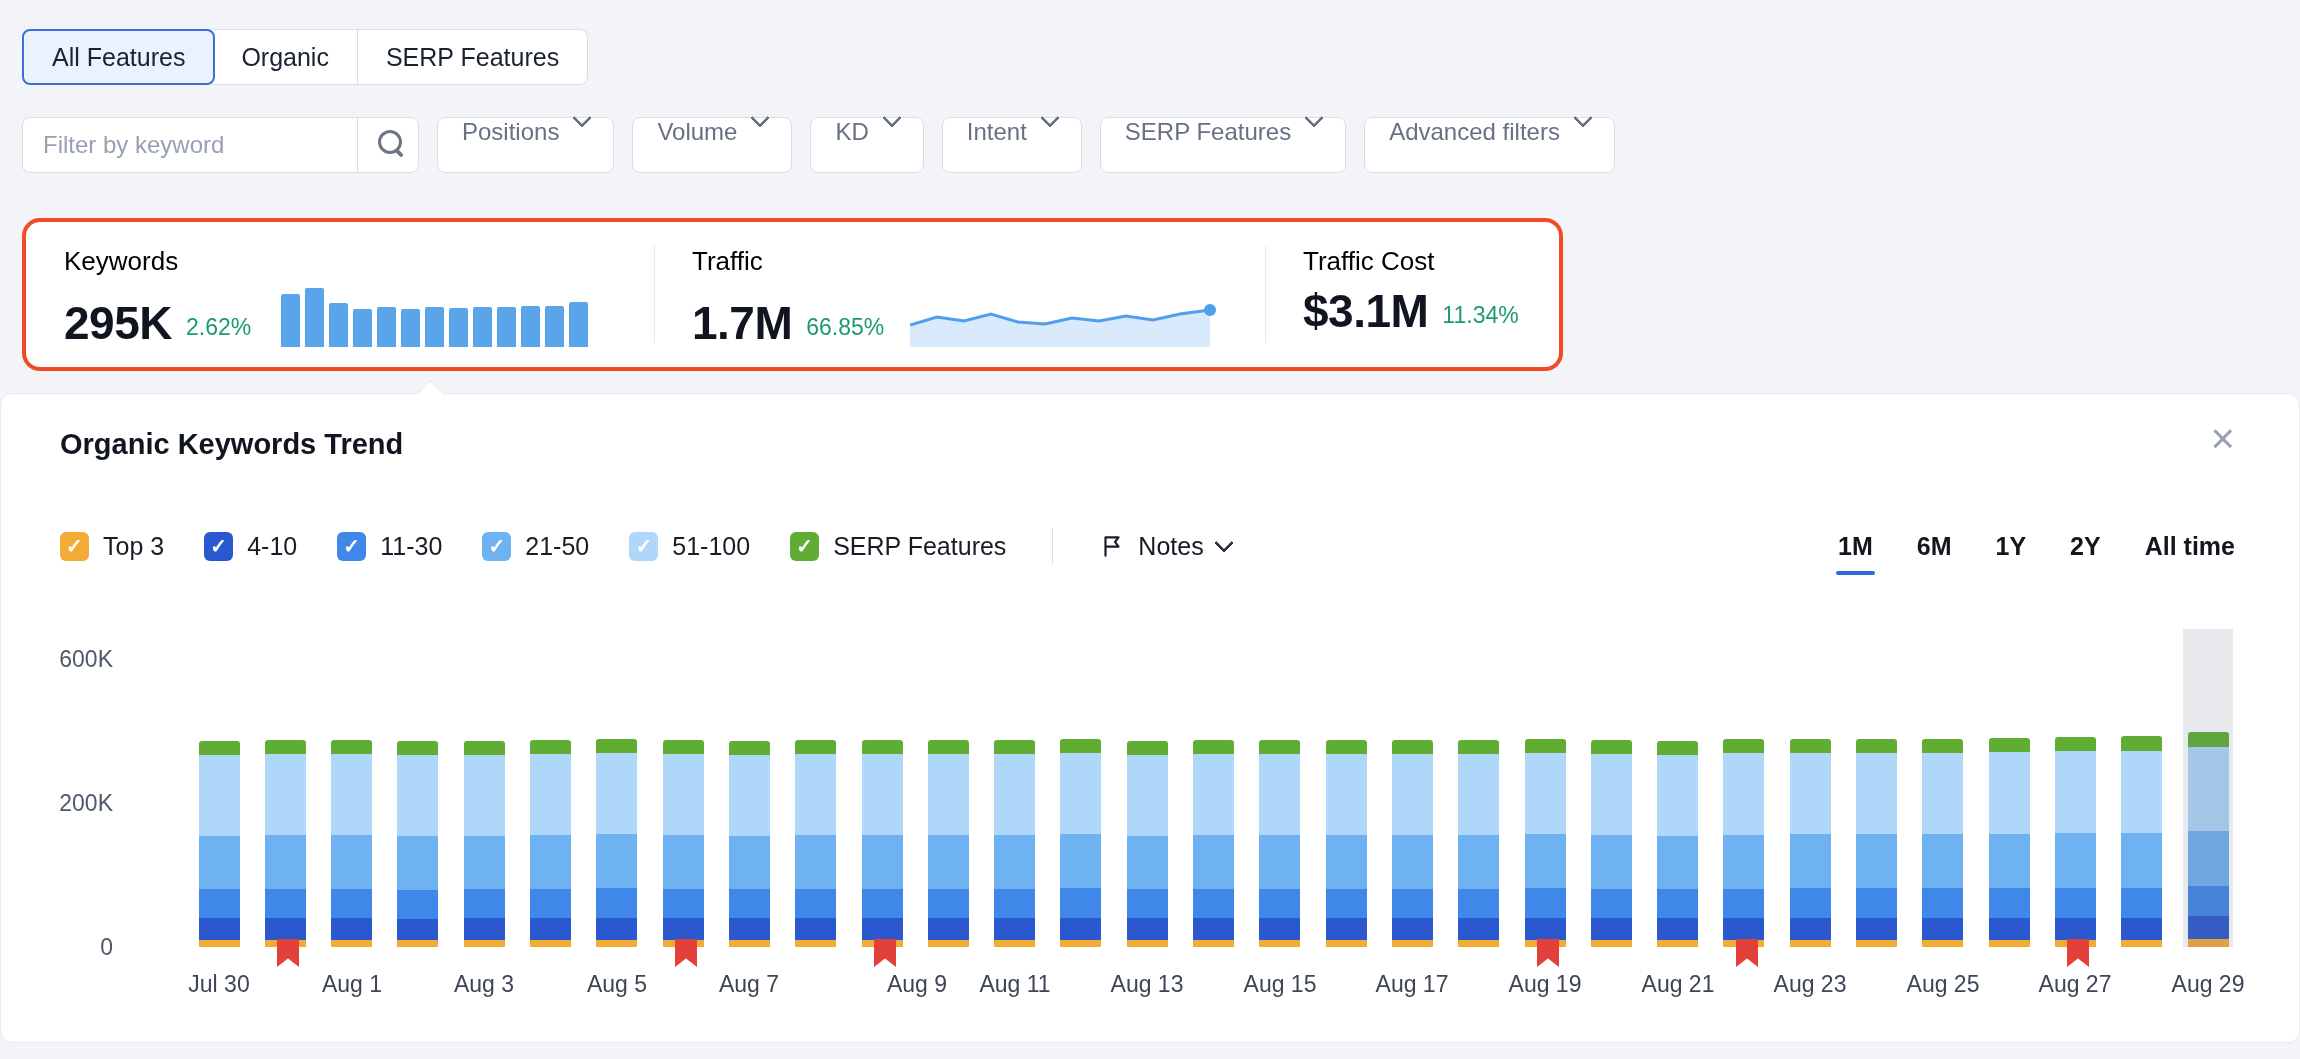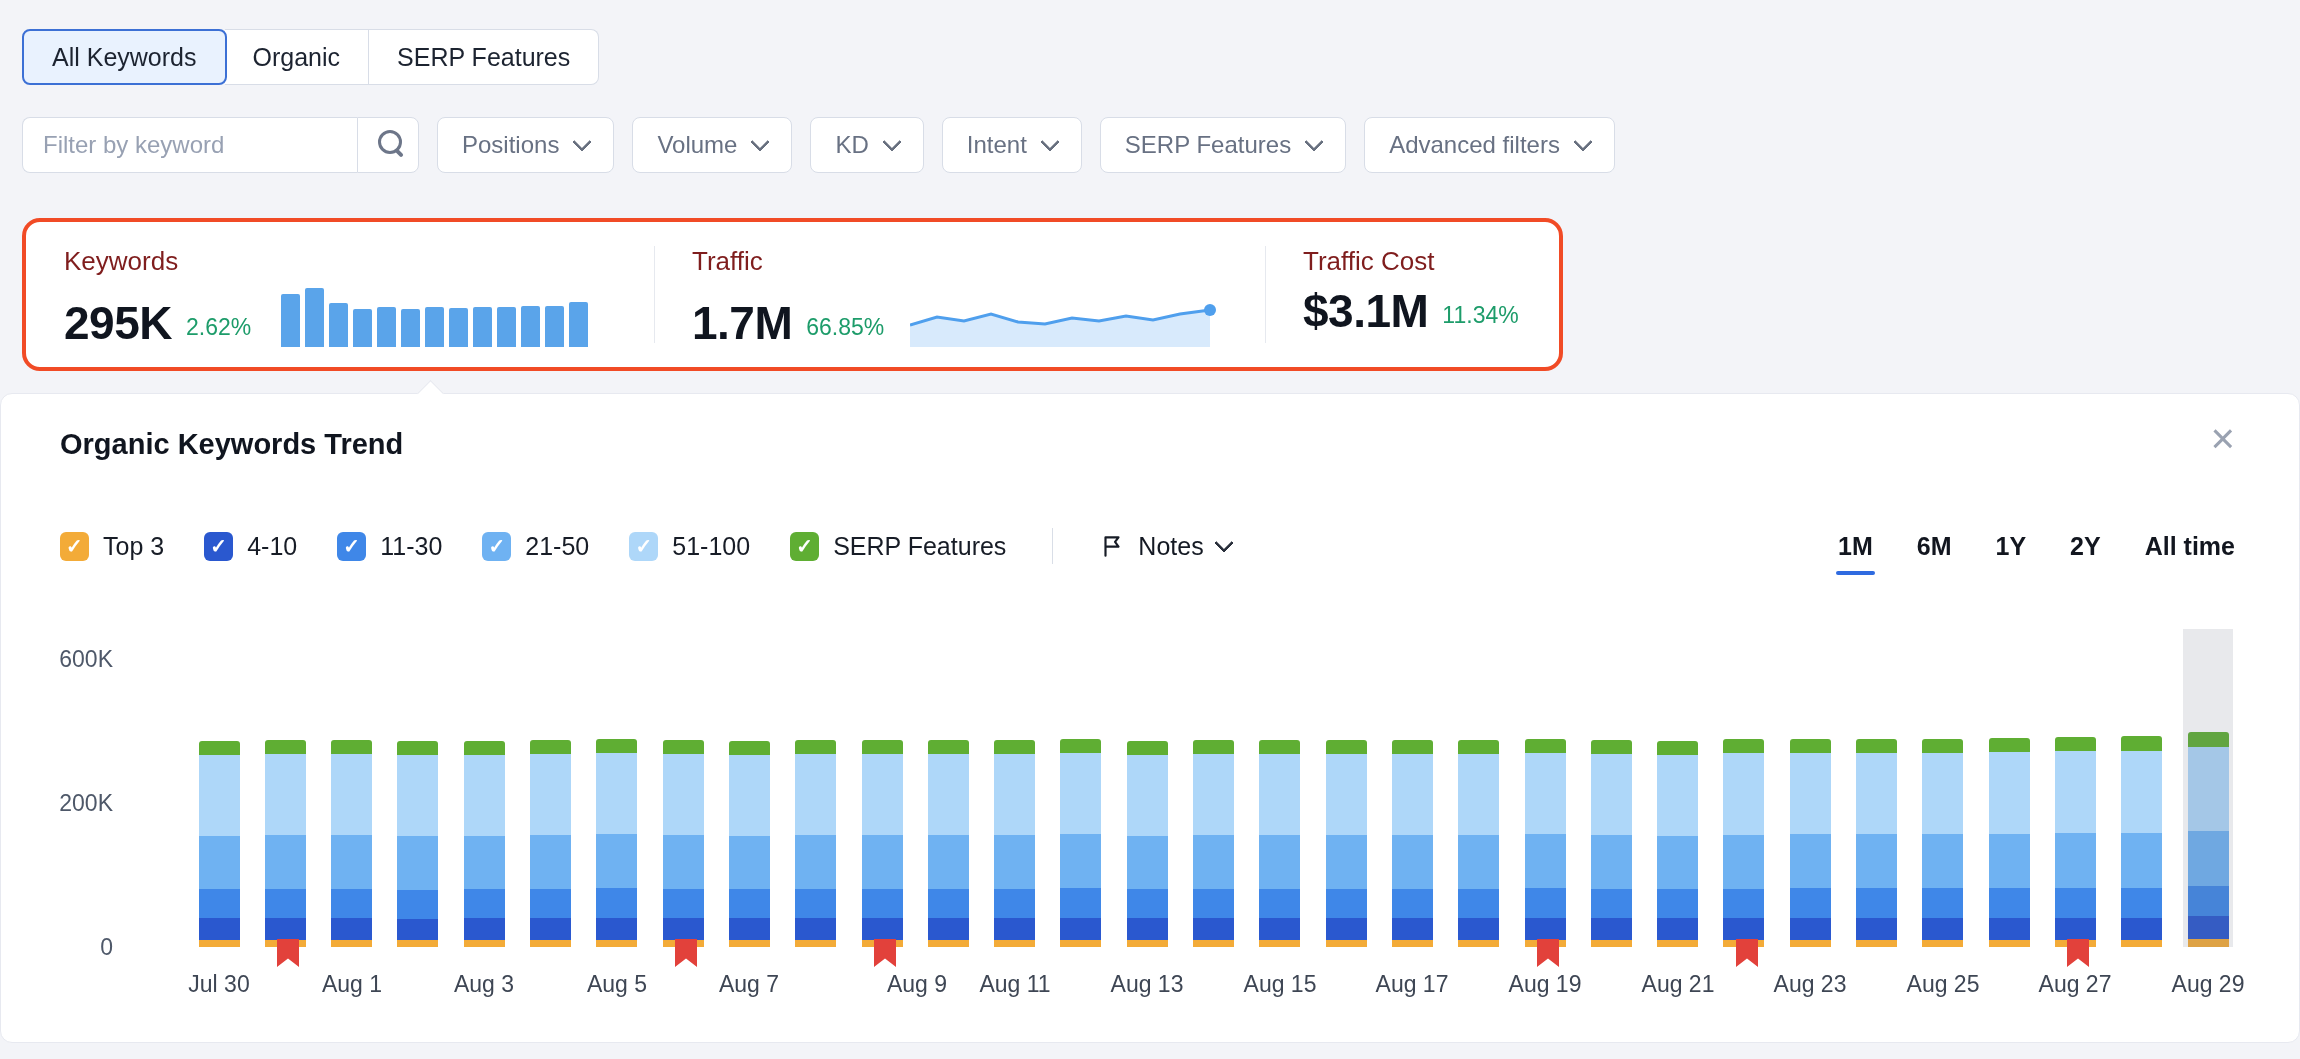--- a/index.html
+++ b/index.html
@@ -20,31 +20,31 @@
   .search-group{display:flex;}
   .kw-input{width:335px;height:56px;border:1px solid #d8dde7;border-right:none;border-radius:8px 0 0 8px;
     padding:0 20px;font-size:24px;color:#333a47;background:#fff;outline:none;box-sizing:border-box;
     font-family:"Liberation Sans",sans-serif;}
   .kw-input::placeholder{color:#98a1b3;}
   .search-btn{width:62px;height:56px;border:1px solid #d8dde7;border-radius:0 8px 8px 0;background:#fff;
     display:flex;align-items:center;justify-content:center;box-sizing:border-box;cursor:pointer;}
   .mag{width:18px;height:18px;border:3px solid #6d7689;border-radius:50%;position:relative;margin:-6px -4px 0 0;}
   .mag::after{content:"";position:absolute;width:3.5px;height:10px;background:#6d7689;left:16px;top:15px;
     transform:rotate(-45deg);border-radius:2px;}
-  .dd{height:56px;border:1px solid #d8dde7;border-radius:8px;background:#fff;display:flex;align-items:center;
+  .dd{height:56px;border:1px solid #d8dde7;border-radius:8px;background:#fff;display:flex;
     padding:0 24px;gap:16px;font-size:24px;color:#687183;box-sizing:border-box;cursor:pointer;}
   .chev{width:11px;height:11px;border-right:3px solid #68707f;border-bottom:3px solid #68707f;
     transform:rotate(45deg);margin-top:-7px;border-radius:1px;flex:0 0 auto;}
   .chev.dark{border-color:#2a303c;}
   
   .metrics-card{position:absolute;left:22px;top:218px;width:1541px;height:153px;background:#fff;
     border:4px solid #f14b26;border-radius:18px;box-sizing:border-box;}
   .vdiv{position:absolute;top:24px;bottom:24px;width:1px;background:#e6e9ef;}
   .metric-col{position:absolute;top:0;height:100%;box-sizing:border-box;padding-top:24px;cursor:pointer;}
-  .metric-label{font-size:26px;color:#7f1d1d;}
+  .metric-label{font-size:26px;color:#000000;}
   .metric-row{display:flex;align-items:flex-end;margin-top:10px;}
   .metric-value{font-size:46px;font-weight:700;color:#10151f;line-height:48px;letter-spacing:-0.5px;}
   .metric-change{font-size:23px;color:#1d9c6a;margin-left:14px;margin-bottom:6px;}
   .kspark{display:flex;align-items:flex-end;gap:5px;margin-left:30px;height:60px;}
   .kbar{width:19px;background:#5aa4ea;border-radius:2px 2px 0 0;}
   .tspark{position:relative;width:300px;height:60px;margin-left:26px;}
   .tspark svg{position:absolute;left:0;top:0;width:100%;height:100%;}
   .sp-line{fill:none;stroke:#4f9fed;stroke-width:3px;}
   .sp-dot{position:absolute;width:12px;height:12px;border-radius:50%;background:#3f96ec;}
   
@@ -76,21 +76,21 @@
   .flag{position:absolute;top:320px;width:22px;height:28px;background:#e2413b;
     clip-path:polygon(0 0,100% 0,100% 100%,50% 70%,0 100%);z-index:4;cursor:pointer;}
   .xlabel{position:absolute;top:352px;width:130px;text-align:center;font-size:23px;color:#3e4654;}
   .ytick{position:absolute;left:36px;width:76px;text-align:right;font-size:23px;color:#4e5869;
     height:28px;line-height:28px;}
 </style>
 </head>
 <body>
 
 <div class="tabs-group">
-  <div class="tab active">All Keywords</div>
+  <div class="tab active">All Features</div>
   <div class="tab mid">Organic</div>
   <div class="tab last">SERP Features</div>
 </div>
 
 <div class="filter-row">
   <div class="search-group">
     <input class="kw-input" type="text" placeholder="Filter by keyword" style="">
     <div class="search-btn">
       <span class="mag"></span>
     </div>

